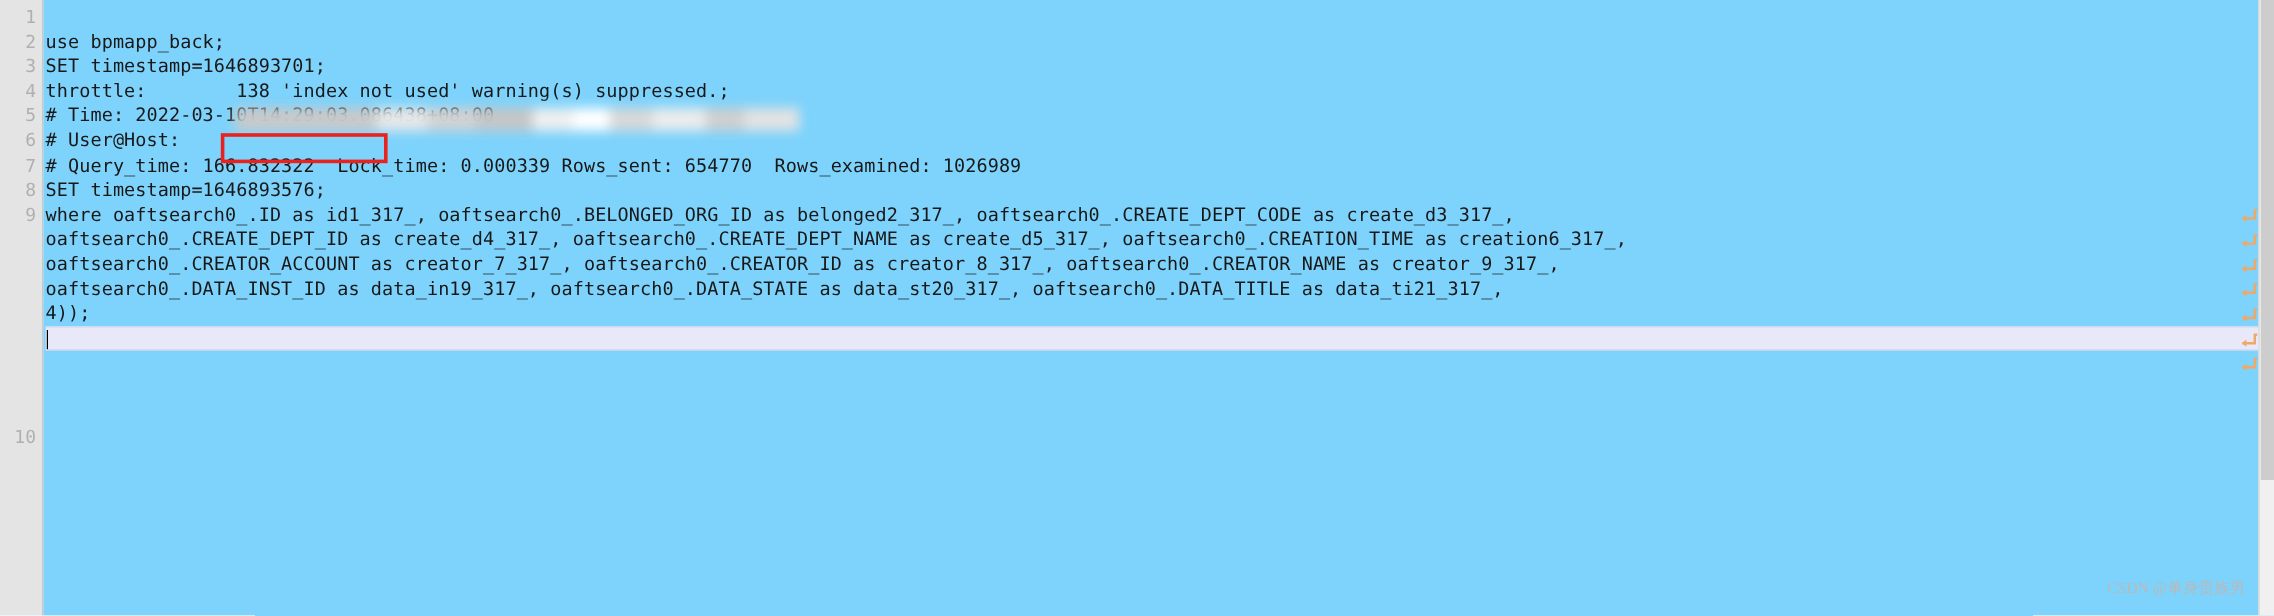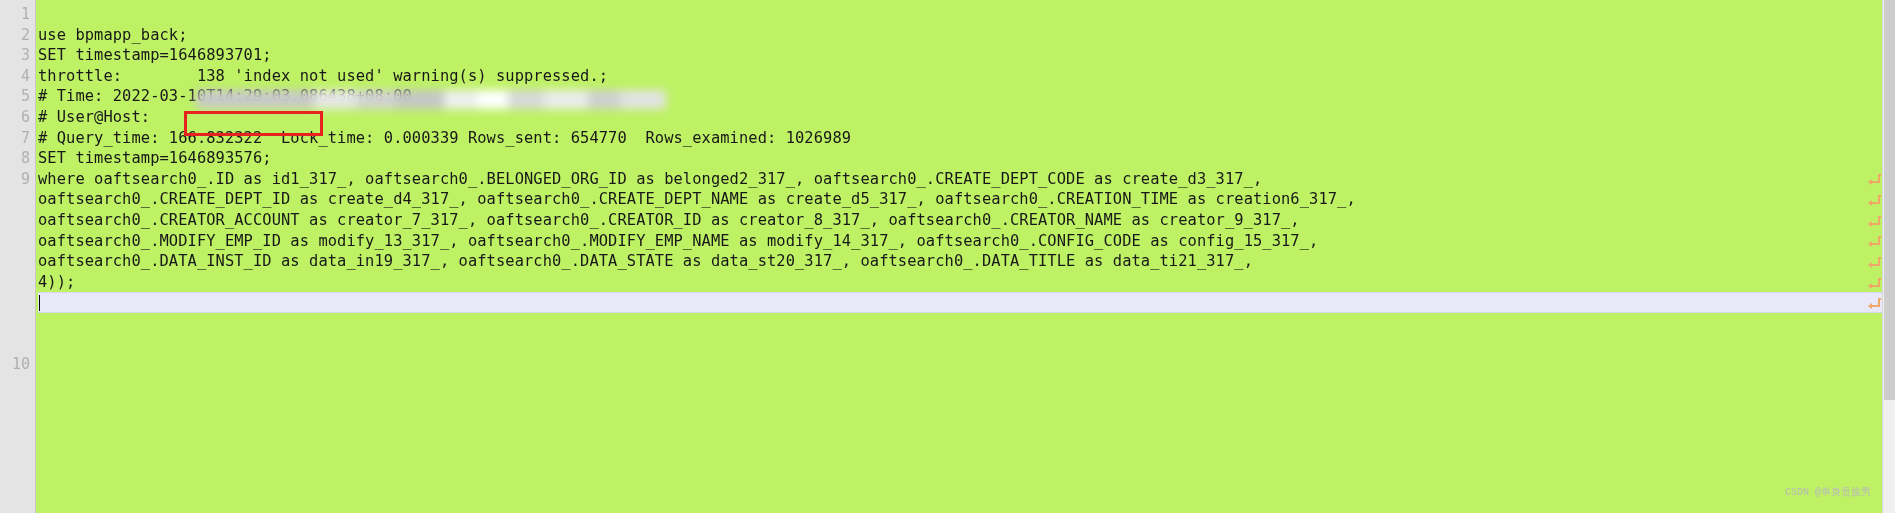--- a/index.html
+++ b/index.html
@@ -40,21 +40,21 @@
   }
   .gutter-num.spacer { color: transparent; }
 
   
   .editor {
     position: relative;
     flex: 1;
     padding-top: 4px;
     padding-left: 2px;
     overflow: hidden;
-    background: #bef264;
+    background: #7dd3fc;
   }
 
   .code-line {
     height: 20.6px;
     line-height: 20.6px;
     white-space: pre;
     font-family: "DejaVu Sans Mono", "Liberation Mono", monospace;
     font-size: 15.4px;
     letter-spacing: 0.08px;
     color: #181818;
@@ -129,22 +129,22 @@
     height: 400px;
     background: #cdcdcd;
     border-radius: 0px;
   }
 
   
   .watermark {
     position: absolute;
     right: 24px;
     bottom: 14px;
-    font-family: Liberation Mono, monospace;
-    font-size: 10px;
+    font-family: Liberation Serif, serif;
+    font-size: 13px;
     color: #b9b9b9;
     z-index: 7;
     user-select: none;
     white-space: nowrap;
   }
 </style>
 </head>
 <body>
 
 <div id="app">
@@ -176,21 +176,20 @@
     <div class="code-line">use bpmapp_back;</div>
     <div class="code-line">SET timestamp=1646893701;</div>
     <div class="code-line">throttle:        138 'index not used' warning(s) suppressed.;</div>
     <div class="code-line"># Time: 2022-03-10T14:29:03.086438+08:00</div>
     <div class="code-line"># User@Host:</div>
     <div class="code-line"># Query_time: 166.832322  Lock_time: 0.000339 Rows_sent: 654770  Rows_examined: 1026989</div>
     <div class="code-line">SET timestamp=1646893576;</div>
     <div class="code-line">where oaftsearch0_.ID as id1_317_, oaftsearch0_.BELONGED_ORG_ID as belonged2_317_, oaftsearch0_.CREATE_DEPT_CODE as create_d3_317_,</div>
     <div class="code-line">oaftsearch0_.CREATE_DEPT_ID as create_d4_317_, oaftsearch0_.CREATE_DEPT_NAME as create_d5_317_, oaftsearch0_.CREATION_TIME as creation6_317_,</div>
     <div class="code-line">oaftsearch0_.CREATOR_ACCOUNT as creator_7_317_, oaftsearch0_.CREATOR_ID as creator_8_317_, oaftsearch0_.CREATOR_NAME as creator_9_317_,</div>
-    <div class="code-line">oaftsearch0_.MODIFY_EMP_ID as modify_13_317_, oaftsearch0_.MODIFY_EMP_NAME as modify_14_317_, oaftsearch0_.CONFIG_CODE as config_15_317_,</div>
     <div class="code-line">oaftsearch0_.DATA_INST_ID as data_in19_317_, oaftsearch0_.DATA_STATE as data_st20_317_, oaftsearch0_.DATA_TITLE as data_ti21_317_,</div>
     <div class="code-line">4));</div>
     <div class="code-line current"><span class="caret"></span></div>
 
     <div class="redaction" id="redaction" style="left: 160px; top: 90px; width: 470px; height: 19px; background: rgb(255, 255, 255);">
         <div class="blk" style="left: 0px; width: 118px; background: rgb(201, 201, 201);"></div>
         <div class="blk" style="left: 118px; width: 42px; background: rgb(231, 231, 231);"></div>
         <div class="blk" style="left: 160px; width: 40px; background: rgb(210, 210, 210);"></div>
         <div class="blk" style="left: 200px; width: 48px; background: rgb(198, 198, 198);"></div>
         <div class="blk" style="left: 248px; width: 34px; background: rgb(239, 239, 239);"></div>

